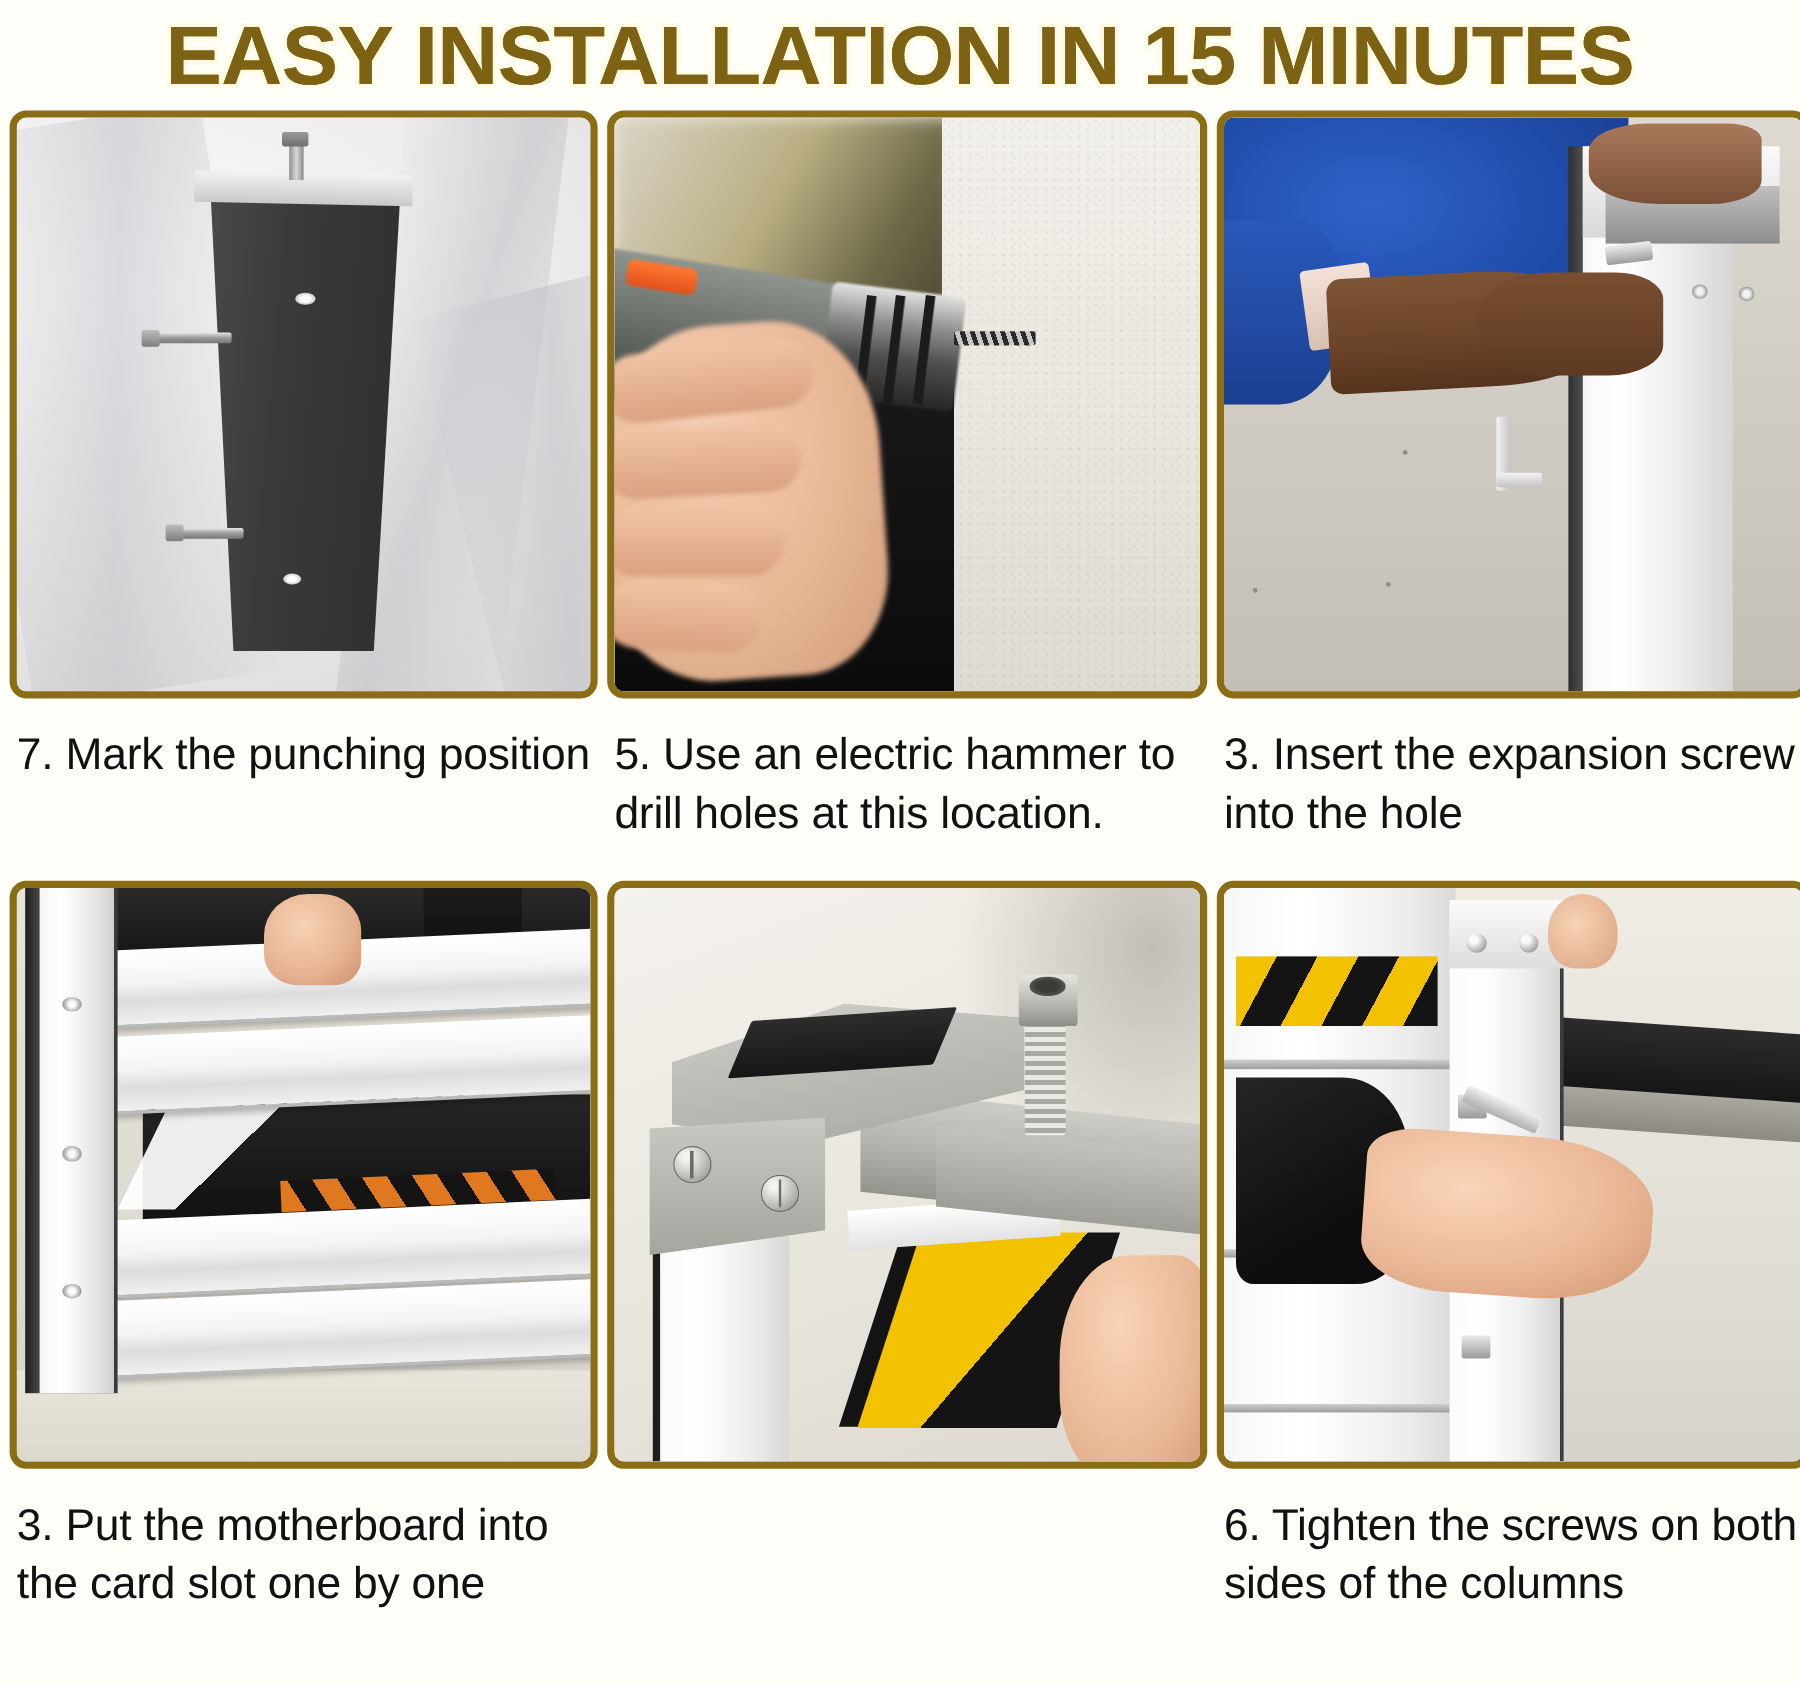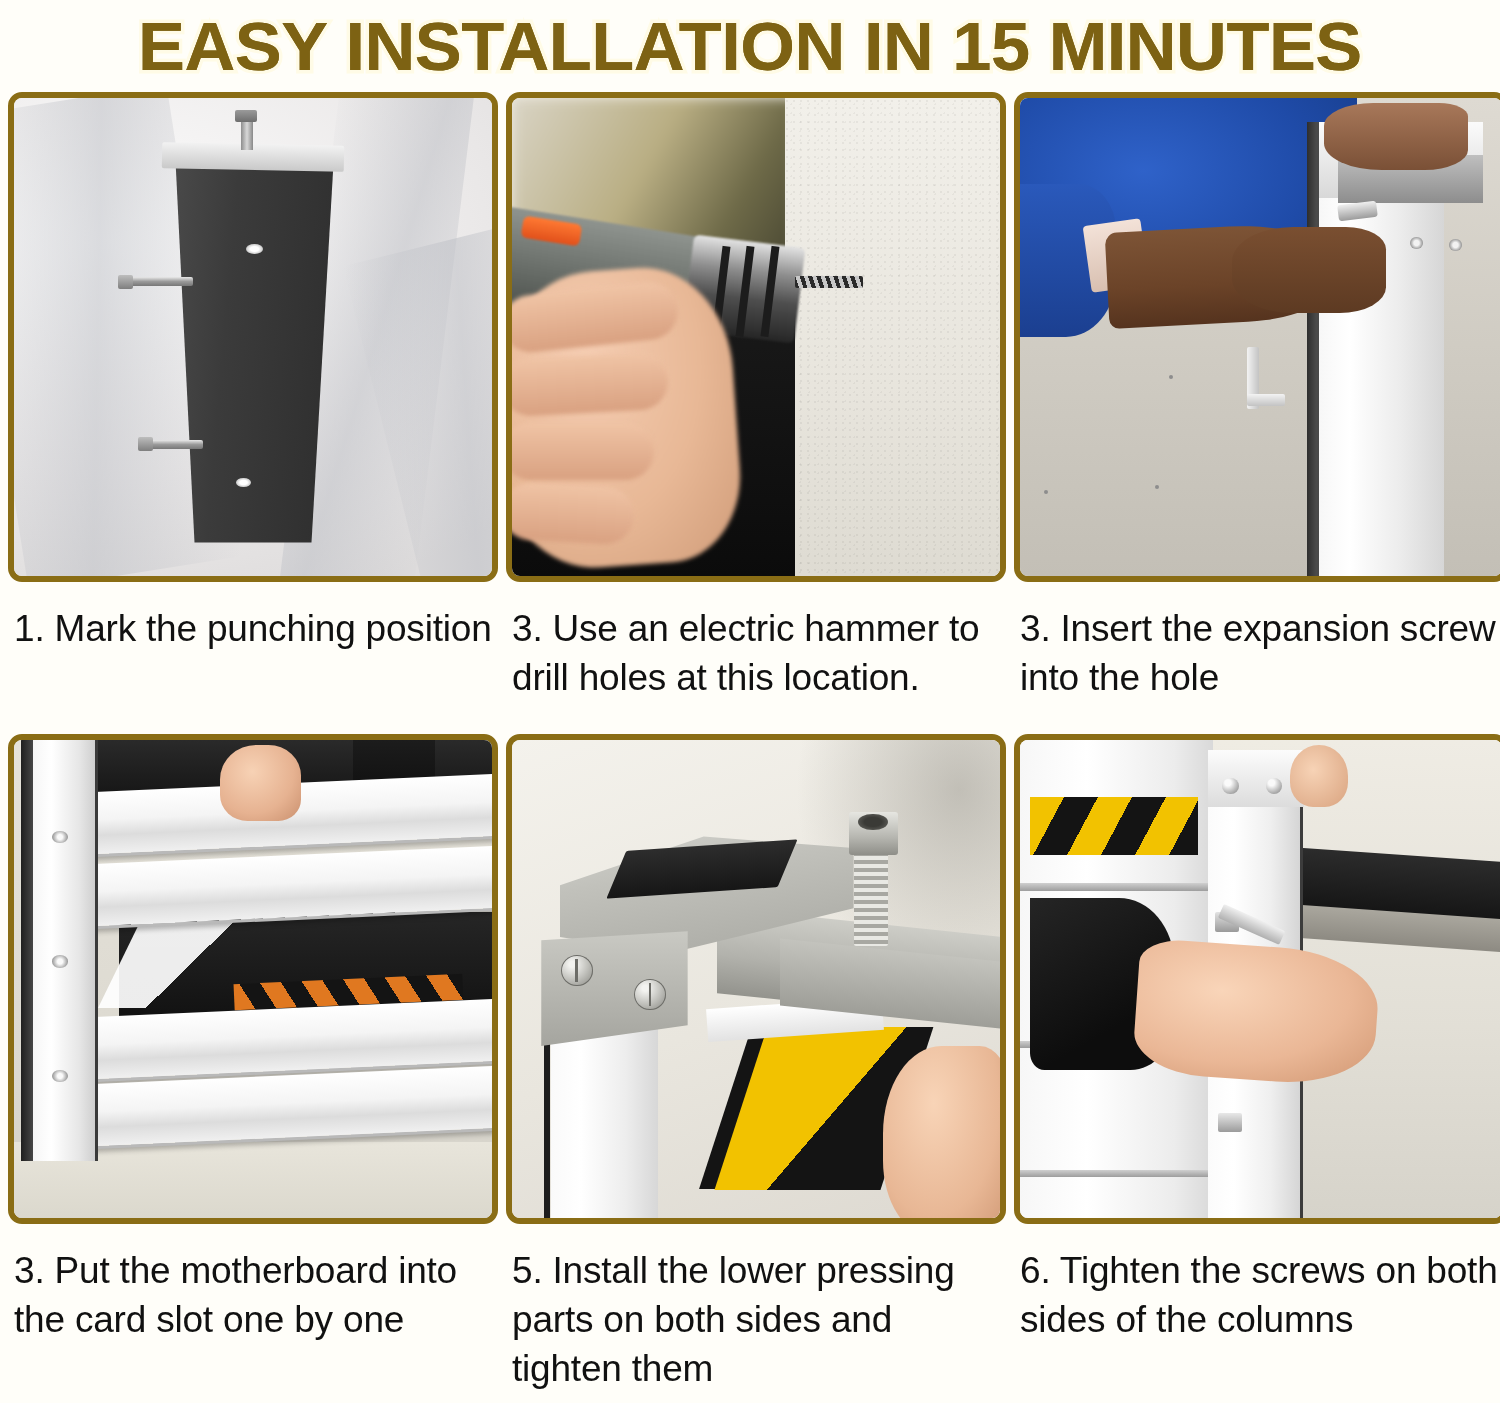--- a/index.html
+++ b/index.html
@@ -457,21 +457,21 @@
         <div class="topbolt"></div>
         <div class="topnut"></div>
         <div class="hole h1"></div>
         <div class="hole h2"></div>
         <div class="sidebolt sb1"></div>
         <div class="sbcap1"></div>
         <div class="sidebolt sb2"></div>
         <div class="sbcap2"></div>
       </div>
     </div>
-    <div class="caption">1. Mark the punching position</div>
+    <div class="caption">7. Mark the punching position</div>
   </div>
 
   <div class="step row1">
     <div class="photo-frame">
       <div class="photo p2">
         <div class="bgblur"></div>
         <div class="wallR"></div>
         <div class="darkL"></div>
         <div class="drillbody"></div>
         <div class="orange"></div>
@@ -480,21 +480,21 @@
         <div class="chuckband cb2"></div>
         <div class="chuckband cb3"></div>
         <div class="bit"></div>
         <div class="hand"></div>
         <div class="finger fg1"></div>
         <div class="finger fg2"></div>
         <div class="finger fg3"></div>
         <div class="finger fg4"></div>
       </div>
     </div>
-    <div class="caption">3. Use an electric hammer to drill holes at this location.</div>
+    <div class="caption">5. Use an electric hammer to drill holes at this location.</div>
   </div>
 
   <div class="step row1">
     <div class="photo-frame">
       <div class="photo p3">
         <div class="shirt"></div>
         <div class="shirt2"></div>
         <div class="coldark"></div>
         <div class="column"></div>
         <div class="colhead"></div>
@@ -555,21 +555,20 @@
         <div class="bracketSlot"></div>
         <div class="bracketFace"></div>
         <div class="bscr bs1"></div>
         <div class="bscr bs2"></div>
         <div class="boltstem"></div>
         <div class="bolthead"></div>
         <div class="bolthole"></div>
         <div class="hand5"></div>
       </div>
     </div>
-    <div class="caption">5. Install the lower pressing parts on both sides and tighten them</div>
   </div>
 
   <div class="step row2">
     <div class="photo-frame">
       <div class="photo p6">
         <div class="wall6"></div>
         <div class="skirt"></div>
         <div class="skirt2"></div>
         <div class="panelL"></div>
         <div class="slotline sl1"></div>

